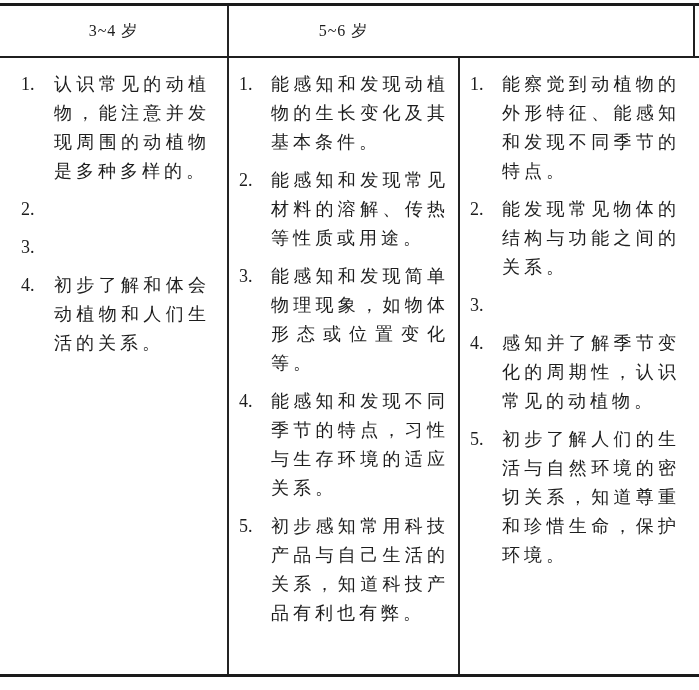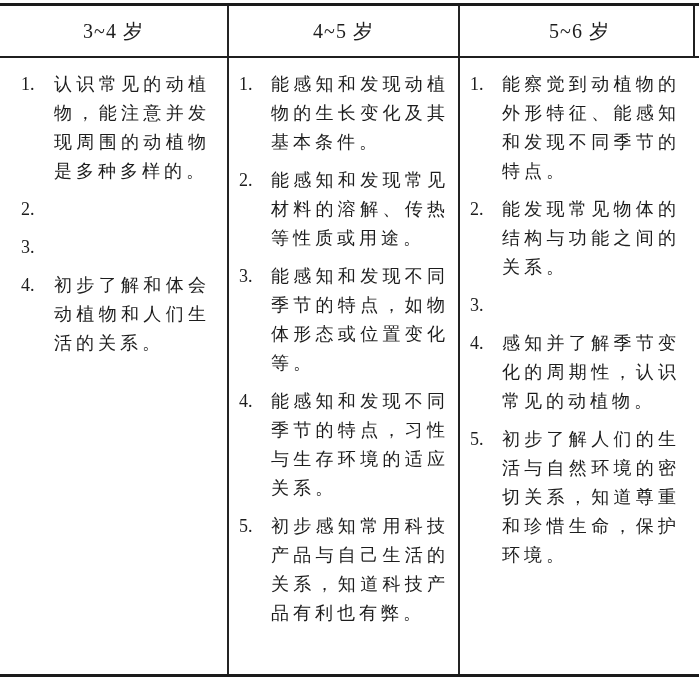--- a/index.html
+++ b/index.html
@@ -24,21 +24,21 @@
   .thead {
     display: grid;
     grid-template-columns: 227px 231px 241px;
     height: 50px;
     border-bottom: 2px solid #1f1f1f;
   }
   .th {
     display: flex;
     align-items: center;
     justify-content: center;
-    font-size: 20px;
+    font-size: 16px;
     letter-spacing: 1px;
   }
   .th + .th { border-left: 2px solid #242424; }
   .tbody {
     display: grid;
     grid-template-columns: 227px 231px 241px;
     height: 616px;
   }
   .td {
     box-sizing: border-box;
@@ -78,21 +78,20 @@
   }
 </style>
 </head>
 <body>
 
 <div class="page">
   <div class="agetable">
 
     <div class="thead">
       <div class="th">3~4 岁</div>
-      <div class="th">4~5 岁</div>
       <div class="th">5~6 岁</div>
     </div>
 
     <div class="tbody">
 
       <div class="td td-a">
         <div class="li">
           <span class="num">1.</span>
           <span class="txt">认识常见的动植物，能注意并发现周围的动植物是多种多样的。</span>
         </div>
@@ -112,21 +111,21 @@
         <div class="li">
           <span class="num">1.</span>
           <span class="txt">能感知和发现动植物的生长变化及其基本条件。</span>
         </div>
         <div class="li">
           <span class="num">2.</span>
           <span class="txt">能感知和发现常见材料的溶解、传热等性质或用途。</span>
         </div>
         <div class="li">
           <span class="num">3.</span>
-          <span class="txt">能感知和发现不同季节的特点，如物体形态或位置变化等。</span>
+          <span class="txt">能感知和发现简单物理现象，如物体形态或位置变化等。</span>
         </div>
         <div class="li">
           <span class="num">4.</span>
           <span class="txt">能感知和发现不同季节的特点，习性与生存环境的适应关系。</span>
         </div>
         <div class="li">
           <span class="num">5.</span>
           <span class="txt">初步感知常用科技产品与自己生活的关系，知道科技产品有利也有弊。</span>
         </div>
       </div>

